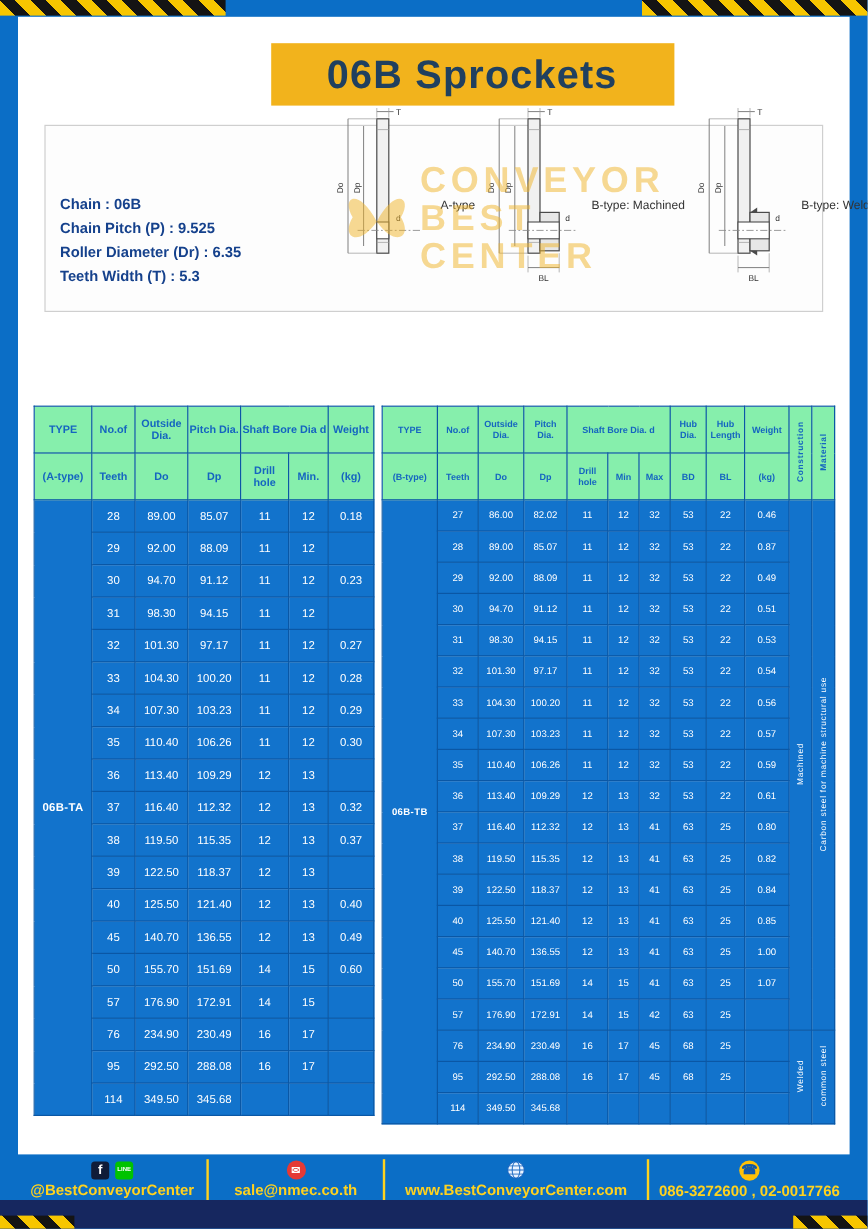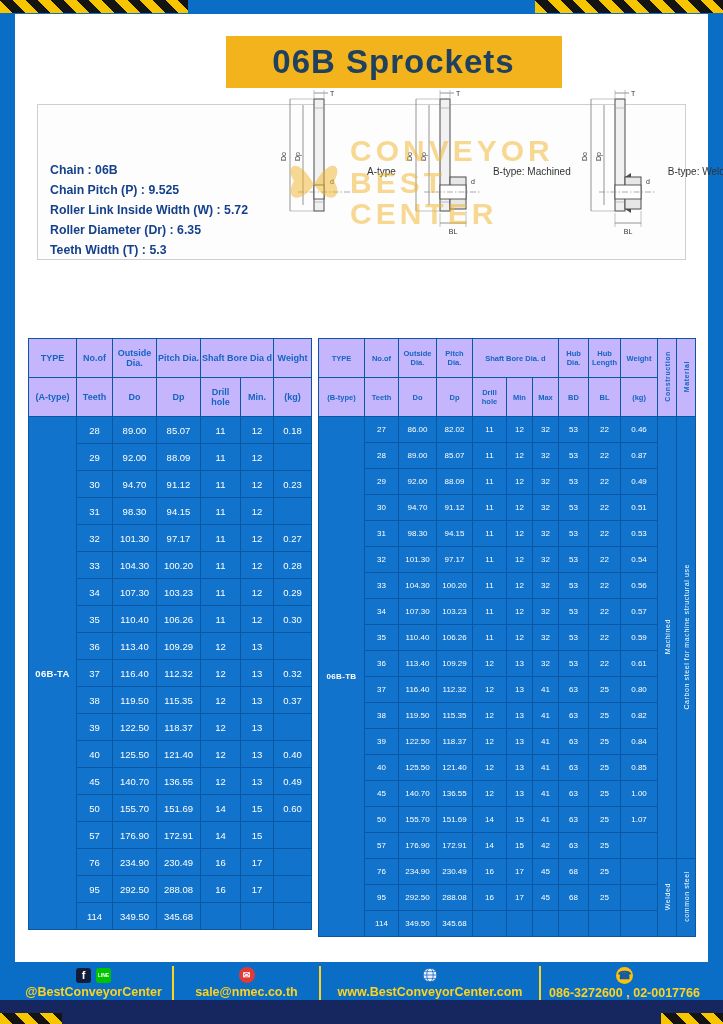--- a/index.html
+++ b/index.html
@@ -62,21 +62,21 @@
   .lbl  { font-size:7px; fill:#333; font-family:"Liberation Sans",sans-serif; }
 
   .watermark {
     position:absolute; left:244px; top:30px; display:flex; align-items:center; gap:4px;
     opacity:0.5; pointer-events:none; z-index:3;
   }
   .wm-text { color:#f0b429; font-size:30px; font-weight:bold; line-height:1.05; letter-spacing:4px; }
 
   table { border-collapse:collapse; table-layout:fixed; }
   th, td { border:1px solid #0a57a5; padding:0 1px; text-align:center; vertical-align:middle; }
-  thead th { background:#c4b5fd; color:#1565c0; font-weight:bold; white-space:pre-line;margin-top:17px; }
+  thead th { background:#86efac; color:#1565c0; font-weight:bold; white-space:pre-line;margin-top:17px; }
   tbody td { background:#1273cc; color:#ffffff; }
 
   .table-left  { position:absolute; left:13px;  top:324px; width:283px; }
   .table-right { position:absolute; left:303px; top:324px; width:377px; }
   .table-left table  { width:283px; }
   .table-right table { width:377px; }
 
   .table-left thead th { font-size:9px; height:39px; }
   .table-left tbody td { font-size:9.5px; height:27px; }
   .table-right thead th { font-size:7.5px; height:39px; }
@@ -124,21 +124,20 @@
 
   <div class="banner">
     <div class="title">06B Sprockets</div>
   </div>
 
   <div class="diagram-panel">
 
     <div class="specs">
       <div>Chain : 06B</div>
       <div>Chain Pitch (P) : 9.525</div>
-      <div>Roller Link Inside Width (W) : 5.72</div>
       <div>Roller Diameter (Dr) : 6.35</div>
       <div>Teeth Width (T) : 5.3</div>
     </div>
 
     <div class="watermark">
       <svg width="64" height="64" viewBox="0 0 70 70">
         <path d="M35 38 C18 6 2 16 13 34 C2 52 18 62 35 38 Z" fill="#f0b429"></path>
         <path d="M35 38 C52 6 68 16 57 34 C68 52 52 62 35 38 Z" fill="#f0b429"></path>
       </svg>
       <div class="wm-text">

